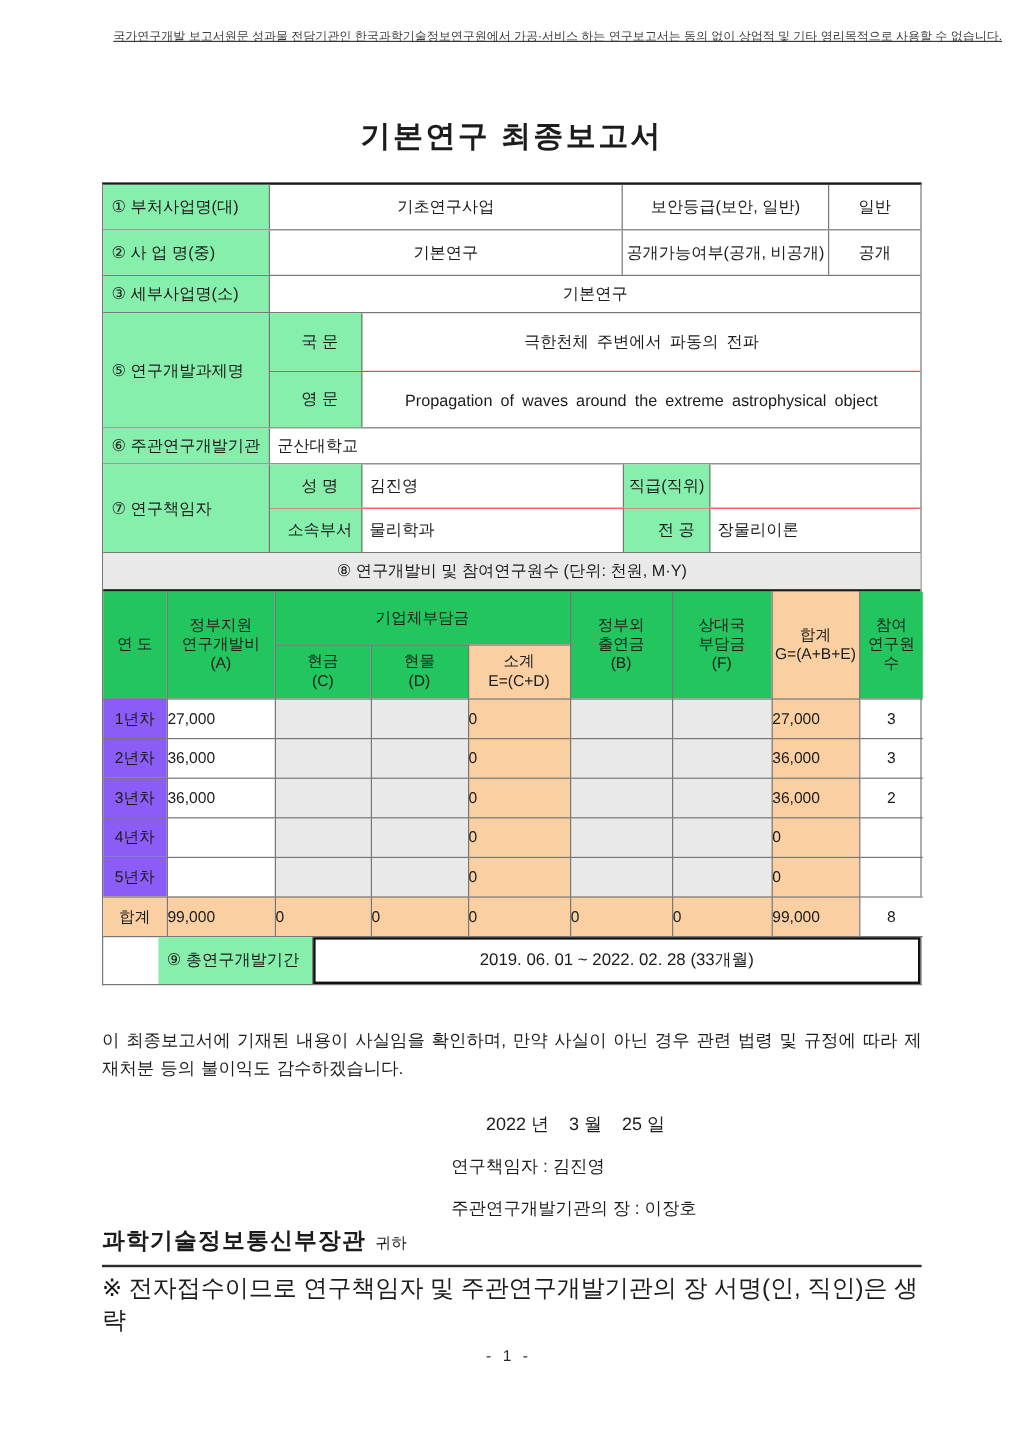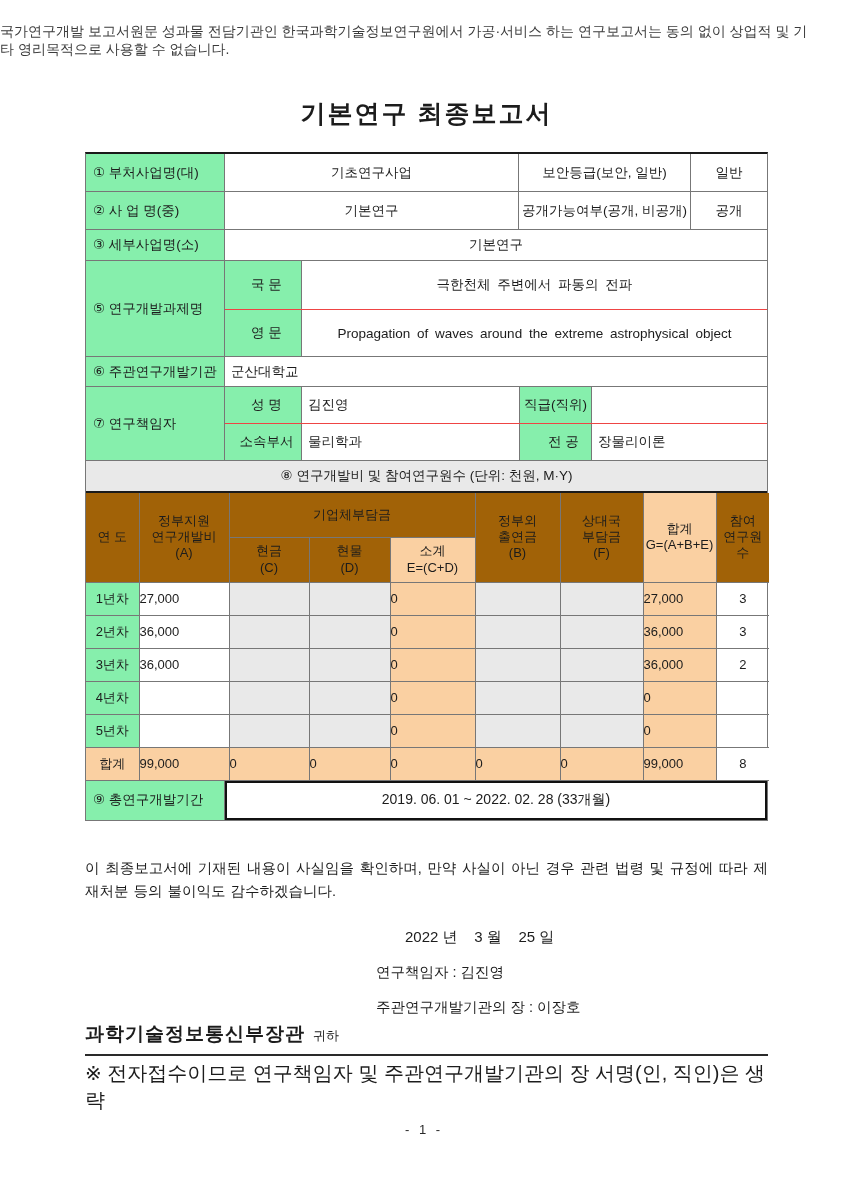--- a/index.html
+++ b/index.html
@@ -1,20 +1,20 @@
 <!DOCTYPE html>
 <html><head>
 <meta charset="utf-8">
 <style>
   * { margin:0; padding:0; box-sizing:border-box; }
   html,body { width:848px; height:1200px; background:#ffffff;
     font-family:"Liberation Sans","DejaVu Sans",sans-serif; color:#1c1c1c; }
   body { position:relative; overflow:hidden; }
 
-  .disclaimer { position:absolute; top:23px; right:30px; font-size:14px; color:#3a3a3a; }
+  .disclaimer { position:absolute; top:23px; right:13px; font-size:10px; color:#3a3a3a;text-decoration:underline; }
 
   .doc-title { position:absolute; top:97px; left:85px; width:683px; text-align:center;
     font-size:25px; font-weight:700; letter-spacing:2px; }
 
   
   .sheet { position:absolute; left:85px; top:152px; width:683px; background:#fff;
     border:1px solid #777; border-top:2px solid #1a1a1a; font-size:13.5px; }
   .irow { display:flex; border-bottom:1px solid #777; }
   .cell { display:flex; align-items:center; }
   .br { border-right:1px solid #777; }
@@ -33,37 +33,37 @@
 
   .sec8 { height:32px; background:#e9e9e9; display:flex; align-items:center;
     justify-content:center; border-bottom:2px solid #1a1a1a; font-size:13.5px; }
 
   
   table.budget { width:683px; border-collapse:collapse; font-size:13px; table-layout:fixed; }
   .budget th, .budget td { border:1px solid #777; font-weight:normal; }
   .budget tr > *:first-child { border-left:0; }
   .budget tr > *:last-child { border-right:0; }
   .budget thead tr:first-child > * { border-top:0; }
-  .budget th { background:#a16207; white-space:pre-line; text-align:center;
+  .budget th { background:#22c55e; white-space:pre-line; text-align:center;
     line-height:1.25; padding:4px 2px; }
   .budget th.orange { background:#fad0a2; }
   .budget thead tr:first-child th { height:44px; }
   .budget thead tr:last-child th { height:45px; }
   .budget tbody td { height:33px; }
-  .budget td.year { background:#86efac; text-align:center; }
+  .budget td.year { background:#8b5cf6; text-align:center; }
   .budget td.gray { background:#e9e9e9; }
   .budget td.orange { background:#fad0a2; }
   .budget td.num { padding-right:9px; }
   .budget td.cnt { text-align:center; }
   .budget tr.total-row td { background:#fad0a2; }
   .budget tr.total-row td.cnt { background:#ffffff; }
 
   
   .r9 { display:flex; height:39px; }
-  .r9 .lbl { width:139px; }
+  .r9 .lbl { width:129px;margin-left:46px; }
   .r9-val { flex:1; display:flex; align-items:center; justify-content:center;
     border:2px solid #111; font-size:14px; }
 
   
   .statement { position:absolute; left:85px; top:857px; width:683px;
     font-size:14.5px; line-height:23px; text-align:justify; word-spacing:1px; }
   .sig-date { position:absolute; left:405px; top:928px; font-size:15px; white-space:pre; }
   .sig-pi   { position:absolute; left:376px; top:963px; font-size:14.5px; }
   .sig-head { position:absolute; left:376px; top:998px; font-size:14.5px; }
   .recipient { position:absolute; left:85px; top:1021px; width:683px;

